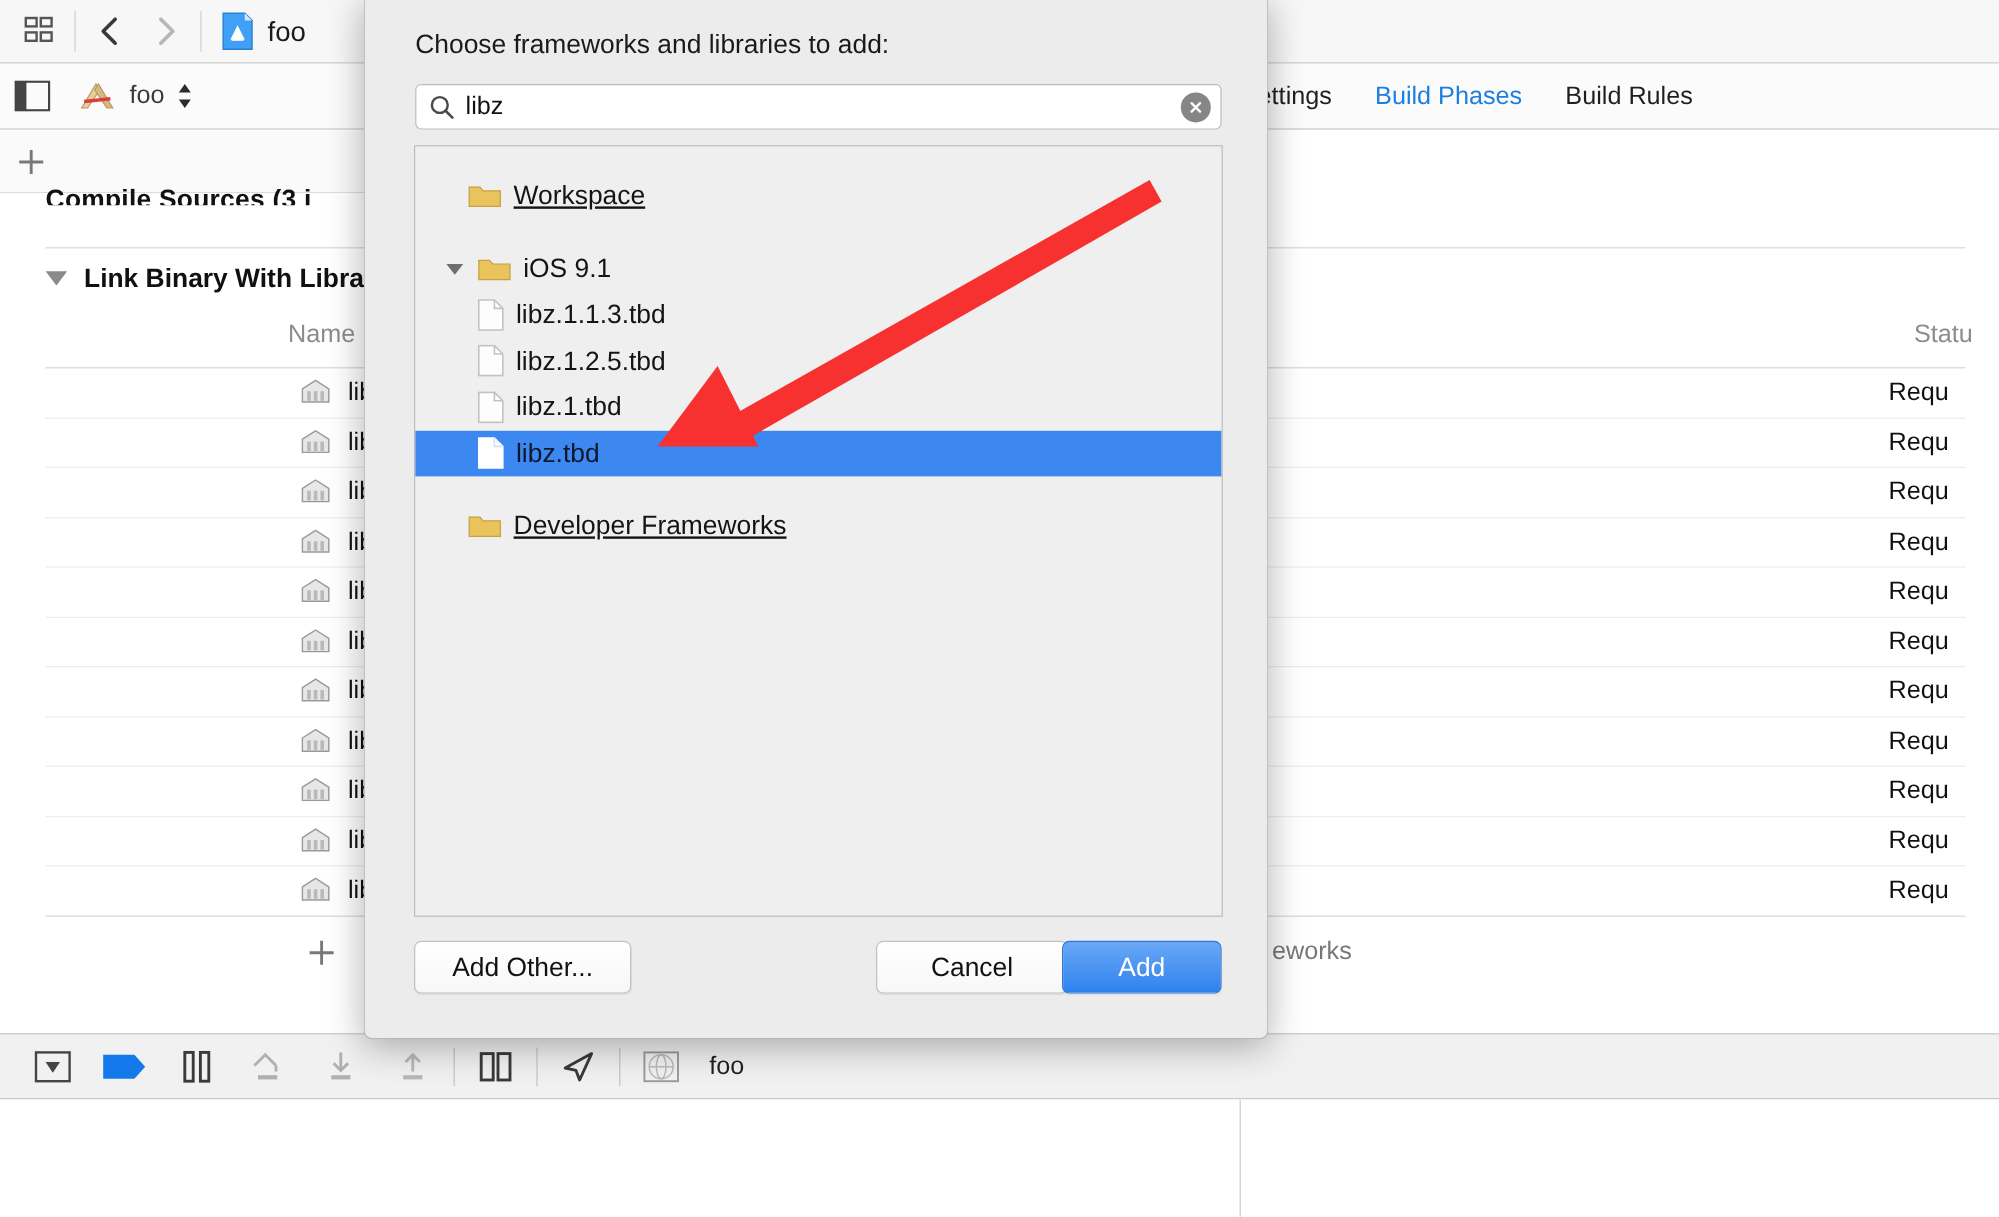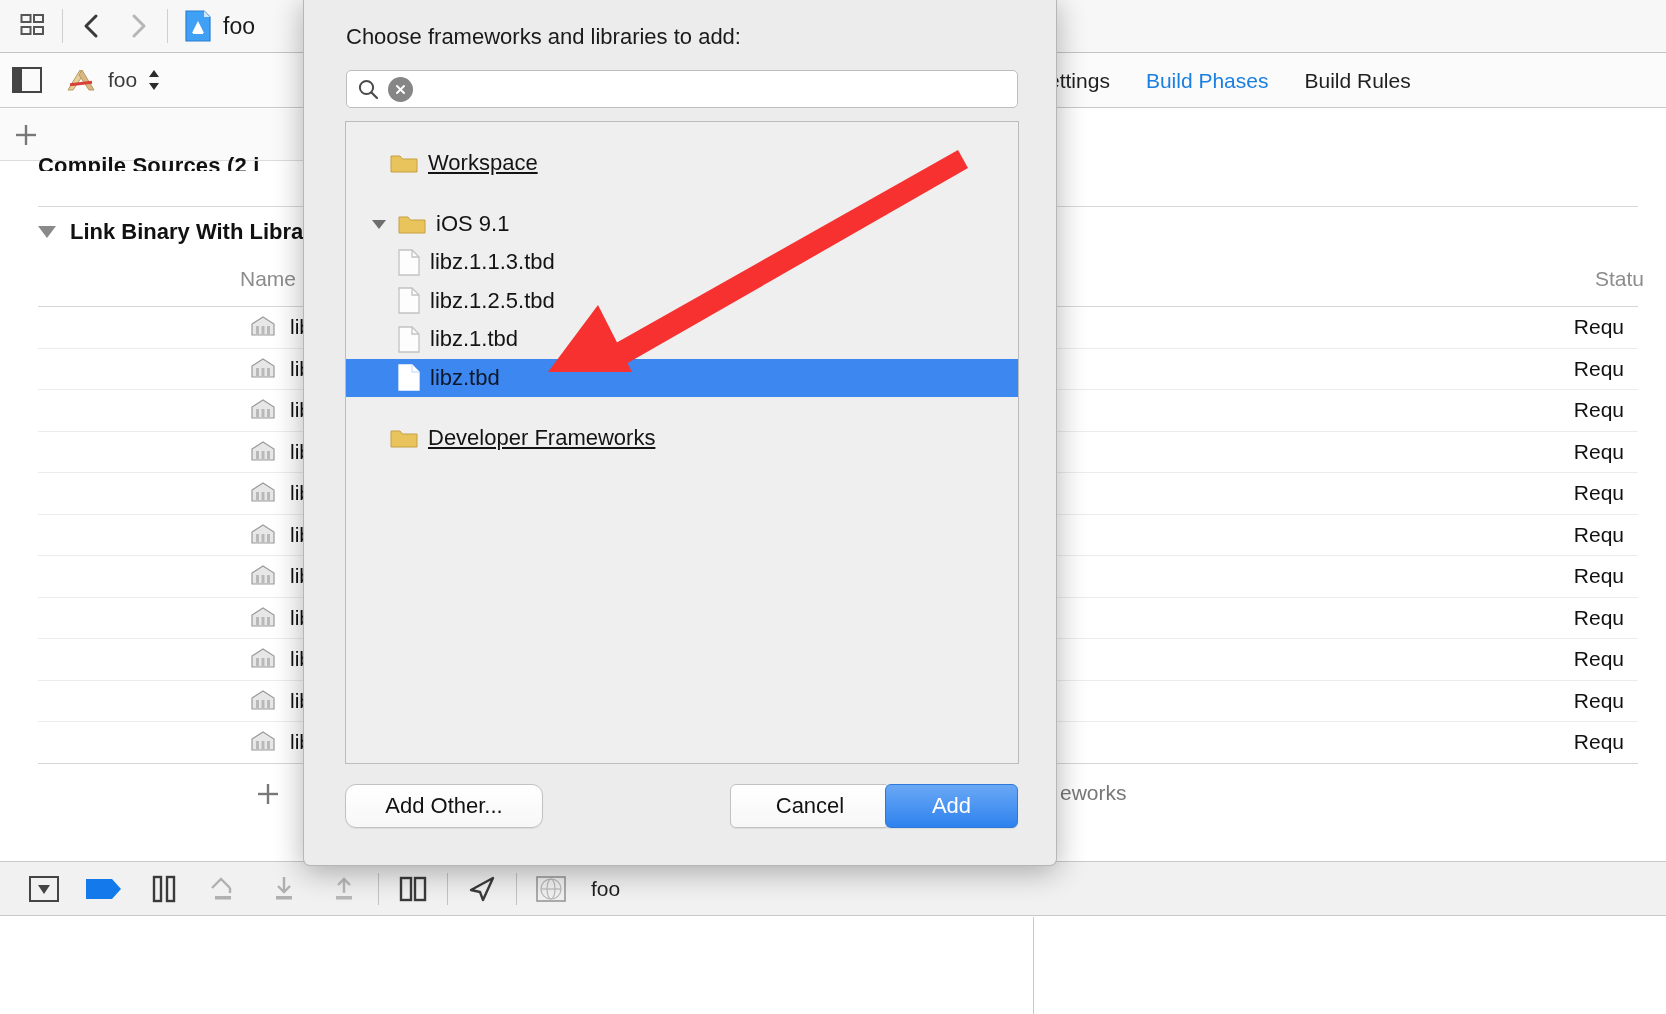--- a/index.html
+++ b/index.html
@@ -129,21 +129,21 @@
   .depth1 { padding-left: 52px; }
   .node-spacer { height: 22px; }
 
   .btn-row { position: absolute; left: 0; top: 786px; width: 754px; height: 62px; }
   .btn {
     position: absolute; height: 44px; border-radius: 6px; border: 1px solid #c2c2c2;
     background: linear-gradient(#ffffff,#f7f7f7);
     display: flex; align-items: center; justify-content: center;
     font-size: 22px; color: #111; box-shadow: 0 1px 1px rgba(0,0,0,.07);
   }
-  #btn-add-other { left: 41px; width: 198px; border-radius: 11px; }
+  #btn-add-other { left: 41px; width: 181px; }
   #btn-cancel { left: 426px; width: 160px; }
   #btn-add {
     left: 581px; width: 133px; color: #fff; border-color: #2f78d8;
     background: linear-gradient(#6aa8f5,#2e82ee);
   }
 
   
   .arrow-wrap { position: absolute; left: 0; top: 0; width: 1666px; height: 1014px; pointer-events: none; }
 
   
@@ -225,21 +225,21 @@
     <span>
       <svg width="28" height="28" viewBox="0 0 28 28">
         <line x1="14" y1="4" x2="14" y2="24" stroke="#787878" stroke-width="2.4"></line>
         <line x1="4" y1="14" x2="24" y2="14" stroke="#787878" stroke-width="2.4"></line>
       </svg>
     </span>
   </div>
 
 
   <div class="phase-area">
-    <div class="phase-clip">Compile Sources (2 i</div>
+    <div class="phase-clip">Compile Sources (3 i</div>
     <div class="phase-rule"></div>
 
     <div class="phase-head">
       <span class="tri"></span>
       <span class="phase-title">Link Binary With Libra</span>
     </div>
 
     <div class="col-head col-name">Name</div>
     <div class="col-head col-status">Statu</div>
 
@@ -487,20 +487,21 @@
   <div class="sheet">
     <div class="sheet-title">Choose frameworks and libraries to add:</div>
 
     <div class="search-field">
       <span>
         <svg width="22" height="22" viewBox="0 0 22 22">
           <circle cx="9.5" cy="9.5" r="6.6" fill="none" stroke="#4a4a4a" stroke-width="2"></circle>
           <line x1="14.5" y1="14.5" x2="20" y2="20" stroke="#4a4a4a" stroke-width="2.2" stroke-linecap="round"></line>
         </svg>
       </span>
+      <span class="search-val">libz</span>
       <span class="clear-btn">
         <svg width="15" height="15" viewBox="0 0 15 15">
           <line x1="4" y1="4" x2="11" y2="11" stroke="#fff" stroke-width="2" stroke-linecap="round"></line>
           <line x1="11" y1="4" x2="4" y2="11" stroke="#fff" stroke-width="2" stroke-linecap="round"></line>
         </svg>
       </span>
     </div>
 
     <div class="list-box">
       <div class="node-spacer"></div>

